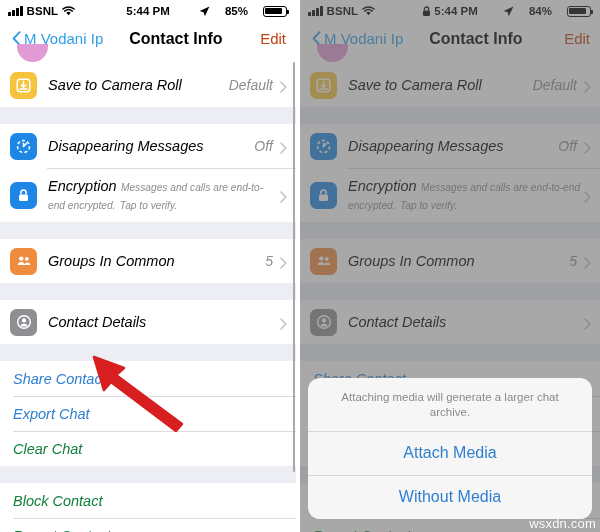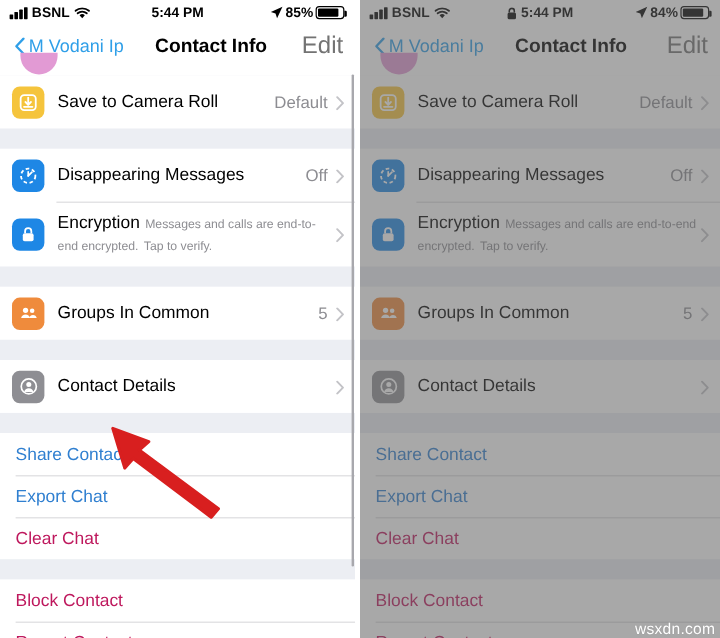--- a/index.html
+++ b/index.html
@@ -47,21 +47,21 @@
   }
   .sb-left { display: flex; align-items: center; gap: 4px; }
   .sb-center {
     position: absolute; left: 0; right: 0;
     text-align: center;
     display: flex; align-items: center; justify-content: center; gap: 3px;
     pointer-events: none;
   }
   .sb-right {
     margin-left: auto;
-    display: flex; align-items: flex-start; gap: 2px;
+    display: flex; align-items: center; gap: 15px;
     position: relative; z-index: 2;
   }
   .bars { display: flex; align-items: flex-end; gap: 1.5px; height: 10px; }
   .bars i { display: block; width: 2.5px; background: #000; border-radius: .5px; }
   .bars i:nth-child(1){ height: 4px; }
   .bars i:nth-child(2){ height: 6px; }
   .bars i:nth-child(3){ height: 8px; }
   .bars i:nth-child(4){ height: 10px; }
   .carrier { letter-spacing: .1px; }
   .wifi { position: relative; width: 13px; height: 10px; }
@@ -94,38 +94,38 @@
   }
   .chev-left {
     width: 9px; height: 15px; display: block;
   }
   .nav-title {
     font-size: 16px; font-weight: bold; color: #000;
     margin-left: 26px;
   }
   .nav-edit {
     margin-left: auto;
-    color: #737373; font-size: 20px; cursor: pointer;
+    color: #c2410c; font-size: 15px; cursor: pointer;
   }
 
   
   .content { position: relative; background: #eceef3; height: 477px; }
 
   .avatar-sliver {
     height: 8px; background: #ffffff; position: relative;
   }
   .avatar-sliver::before {
     content: ""; position: absolute;
     left: 17px; top: -11px;
     width: 31px; height: 18px;
     background: #e29ad4; border-radius: 0 0 16px 16px;
   }
 
   .gap { background: #eceef3; }
-  .group { background: #ffffff; }
+  .group { background: #ffffff; font-style: italic; }
 
   .row {
     display: flex; align-items: center;
     background: #ffffff;
     padding: 0 9px 0 10px;
     position: relative;
     min-height: 44px;
     cursor: pointer;
   }
   .row + .row::before {
@@ -155,21 +155,21 @@
     display: flex; align-items: center;
     font-size: 14.5px;
     position: relative;
     cursor: pointer;
   }
   .link-row + .link-row::before {
     content: ""; position: absolute; left: 13px; right: 0; top: 0;
     height: 1px; background: #dcdcdf;
   }
   .link-blue { color: #2f7fd0; }
-  .link-red  { color: #be185d; }
+  .link-red  { color: #15803d; }
 
   
   .scrollbar {
     position: absolute; right: 1px; top: 62px;
     width: 2.5px; height: 410px;
     background: #a8a8ad; border-radius: 2px;
     z-index: 30;
   }
 
   
@@ -600,18 +600,23 @@
 
       <div class="group">
         <div class="link-row link-red">Block Contact</div>
         <div class="link-row link-red">Report Contact</div>
       </div>
     </div>
 
     <div class="dim"></div>
 
     <div class="sheet-wrap">
+      <div class="sheet-card">
+        <div class="sheet-msg">Attaching media will generate a larger chat archive.</div>
+        <div class="sheet-btn">Attach Media</div>
+        <div class="sheet-btn">Without Media</div>
+      </div>
     </div>
 
     <div class="watermark">wsxdn.com</div>
   </div>
 
 </div>
 
 </body></html>

